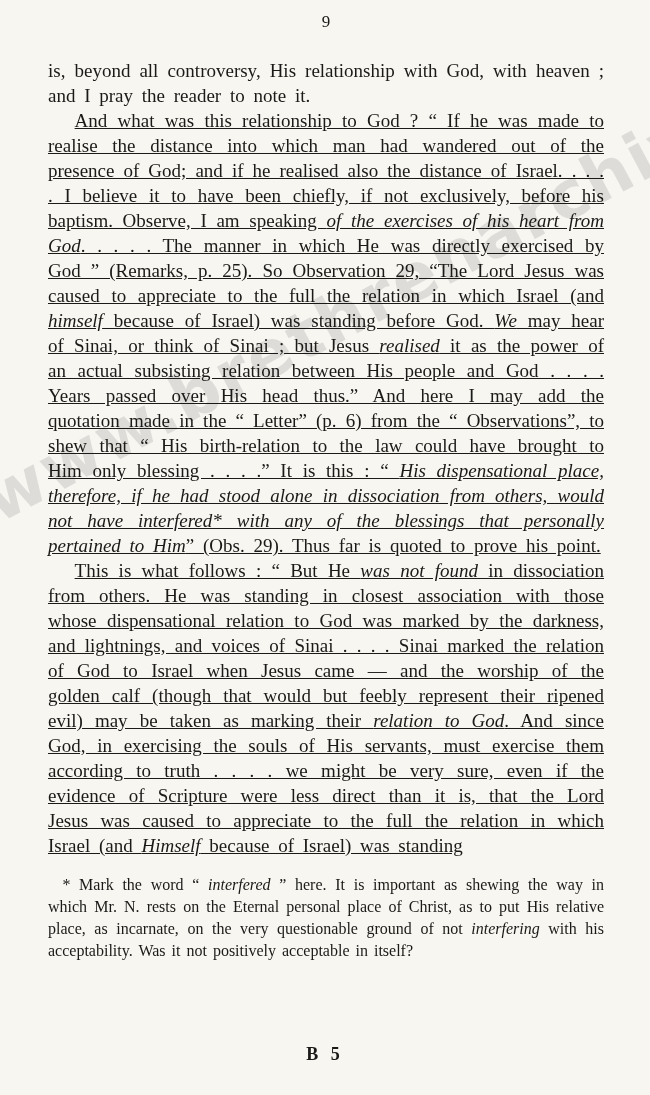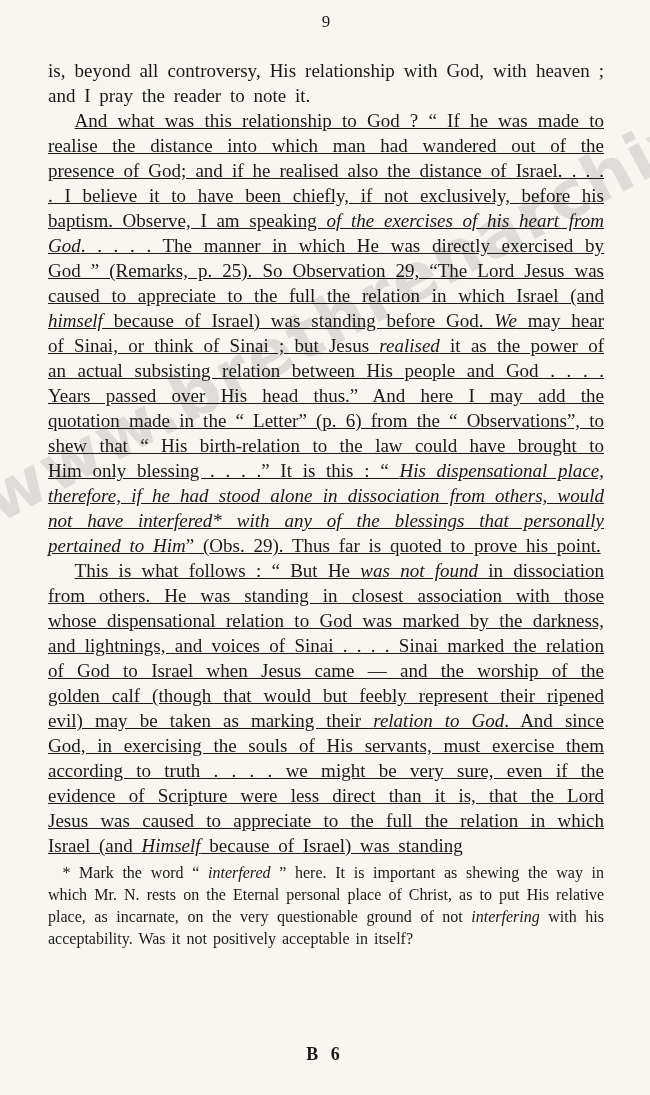--- a/index.html
+++ b/index.html
@@ -43,21 +43,21 @@
   .body-text {
     font-size: 19px;
     line-height: 25px;
     word-spacing: 4px;
     text-align: justify;
   }
   .body-text p { margin: 0; }
   .body-text p.indent { text-indent: 1.4em; text-decoration: underline; }
   .it { font-style: italic; }
   .footnote {
-    margin-top: 4px;
+    margin-top: 16px;
     font-size: 16px;
     line-height: 22px;
     word-spacing: 2px;
     text-align: justify;
   }
   .footnote .fn-para { margin: 0; text-indent: 0.9em; }
   .signature {
     position: absolute;
     left: 0;
     right: 0;
@@ -85,15 +85,15 @@
       <p class="indent"><span>And what was this relationship to God ?  “ If he was made to realise the distance into which man had wandered out of the presence of God; and if he realised also the distance of Israel. . . . .  I believe it to have been chiefly, if not exclusively, before his baptism.  Observe, I am speaking </span><span class="it">of the exercises of his heart from God</span><span>. . . . .  The manner in which He was directly exercised by God ” (Remarks, p. 25).  So Observation 29, “The Lord Jesus was caused to appreciate to the full the relation in which Israel (and </span><span class="it">himself</span><span> because of Israel) was standing before God.  </span><span class="it">We</span><span> may hear of Sinai, or think of Sinai ; but Jesus </span><span class="it">realised</span><span> it as the power of an actual subsisting relation between His people and God . . . .  Years passed over His head thus.”  And here I may add the quotation made in the “ Letter” (p. 6) from the “ Observations”, to shew that “ His birth-relation to the law could have brought to Him only blessing . . . .”  It is this : “ </span><span class="it">His dispensational place, therefore, if he had stood alone in dissociation from others, would not have interfered* with any of the blessings that personally pertained to Him</span><span>” (Obs. 29).  Thus far is quoted to prove his point.</span></p>
       <p class="indent"><span>This is what follows : “ But He </span><span class="it">was not found</span><span> in dissociation from others.  He was standing in closest association with those whose dispensational relation to God was marked by the darkness, and lightnings, and voices of Sinai . . . .  Sinai marked the relation of God to Israel when Jesus came — and the worship of the golden calf (though that would but feebly represent their ripened evil) may be taken as marking their </span><span class="it">relation to God</span><span>.  And since God, in exercising the souls of His servants, must exercise them according to truth . . . .  we might be very sure, even if the evidence of Scripture were less direct than it is, that the Lord Jesus was caused to appreciate to the full the relation in which Israel (and </span><span class="it">Himself</span><span> because of Israel) was standing</span></p>
     </div>
 
     <div class="footnote">
       <p class="fn-para"><span>* Mark the word “ </span><span class="it">interfered</span><span> ” here.  It is important as shewing the way in which Mr. N. rests on the Eternal personal place of Christ, as to put His relative place, as incarnate, on the very questionable ground of not </span><span class="it">interfering</span><span> with his acceptability.  Was it not positively acceptable in itself?</span></p>
     </div>
 
   </div>
 
-  <div class="signature">B 6</div>
+  <div class="signature">B 5</div>
 
 </div>
 
 </body></html>

